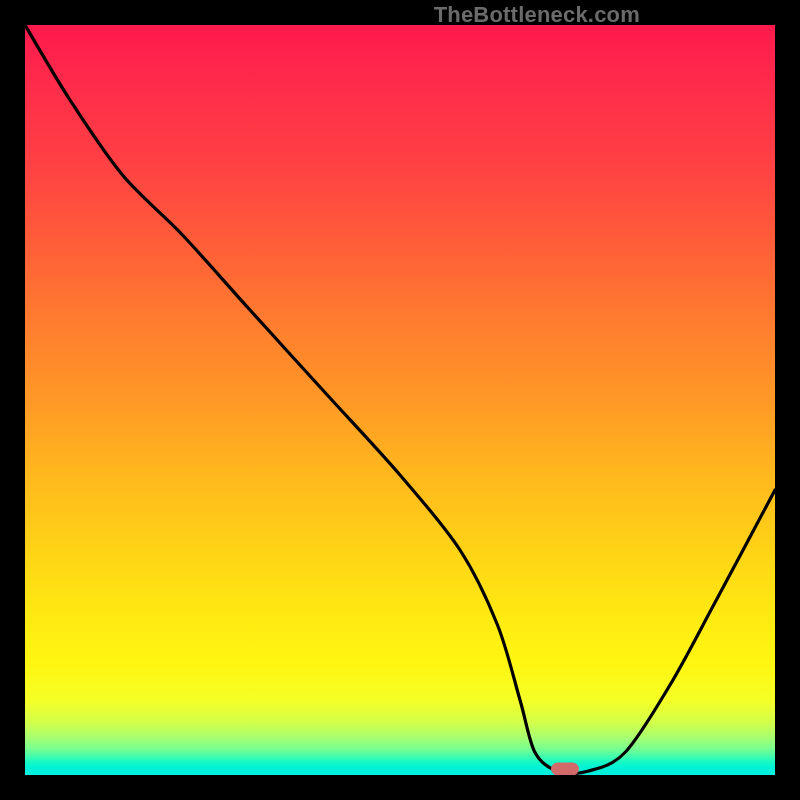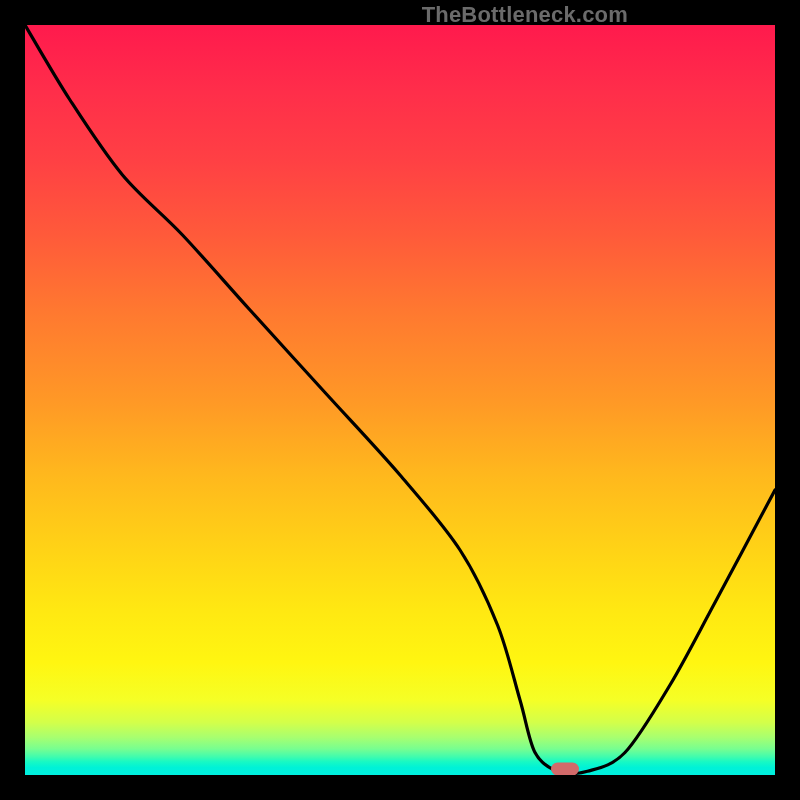--- a/index.html
+++ b/index.html
@@ -8,20 +8,21 @@
     width: 800px;
     height: 800px;
     background: #000;
     font-family: Arial, sans-serif;
   }
   .frame {
     position: relative;
     width: 636px;
     height: 800px;
     background: #000;
+    padding-left: 12px;
   }
   .watermark {
     position: absolute;
     top: 2px;
     right: 8px;
     color: #6b6b6b;
     font-size: 22px;
     font-weight: bold;
     letter-spacing: 0.2px;
     z-index: 20;

